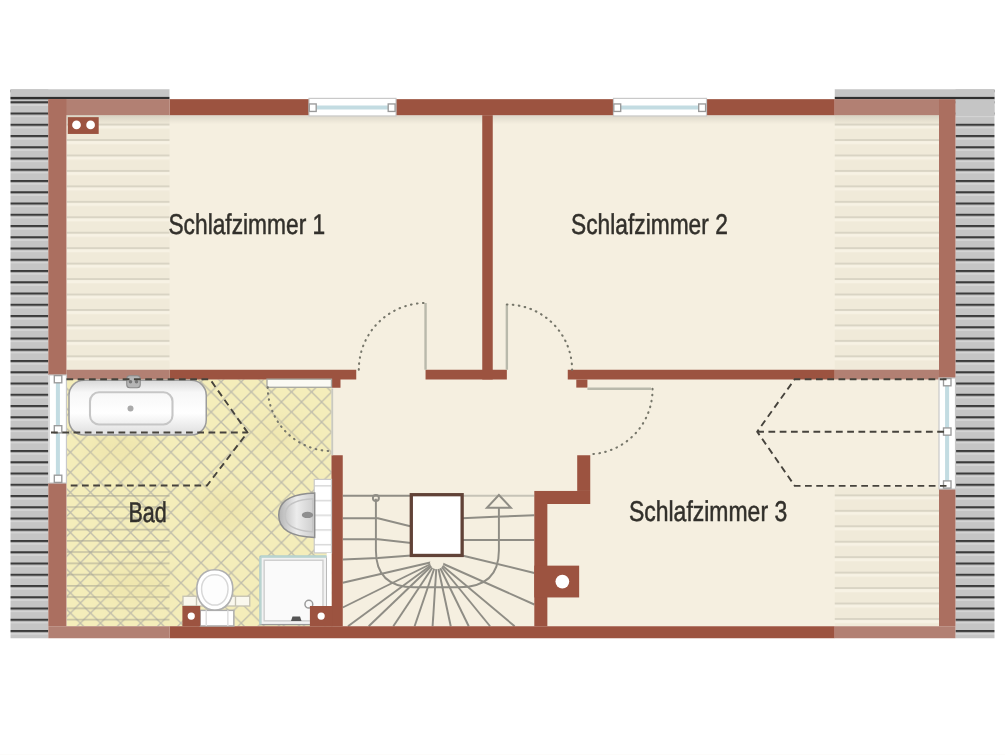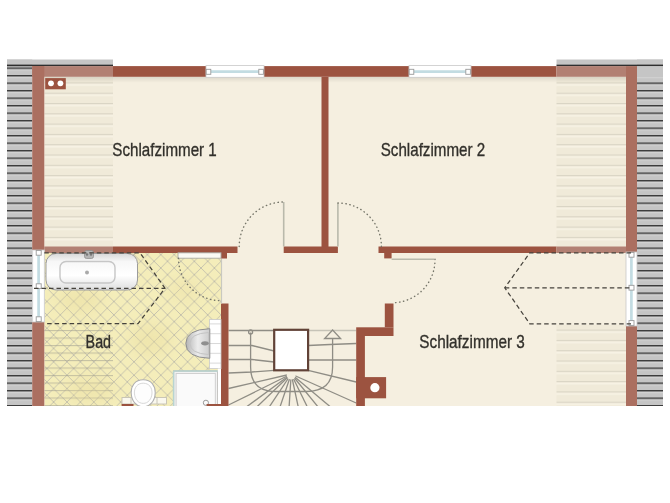--- a/index.html
+++ b/index.html
@@ -1,16 +1,16 @@
 <!DOCTYPE html>
 <html><head>
 <meta charset="utf-8">
 <style>
 html,body{margin:0;padding:0;background:#ffffff;}
-#wrap{position:relative;width:670px;height:406px;font-family:"Liberation Sans",sans-serif;}
+#wrap{position:relative;width:670px;height:503px;font-family:"Liberation Sans",sans-serif;}
 </style>
 </head>
 <body>
 <div id="wrap">
 <svg width="670" height="503" viewBox="0 0 670 503">
 <defs>
   <pattern id="grayStr" width="8" height="7.5" patternUnits="userSpaceOnUse">
     <rect width="8" height="7.5" fill="#c5c5c5"></rect>
     <rect y="0" width="8" height="1.6" fill="#3b3b3b"></rect>
     <rect y="1.6" width="8" height="1.5" fill="#d4d4d4"></rect>

